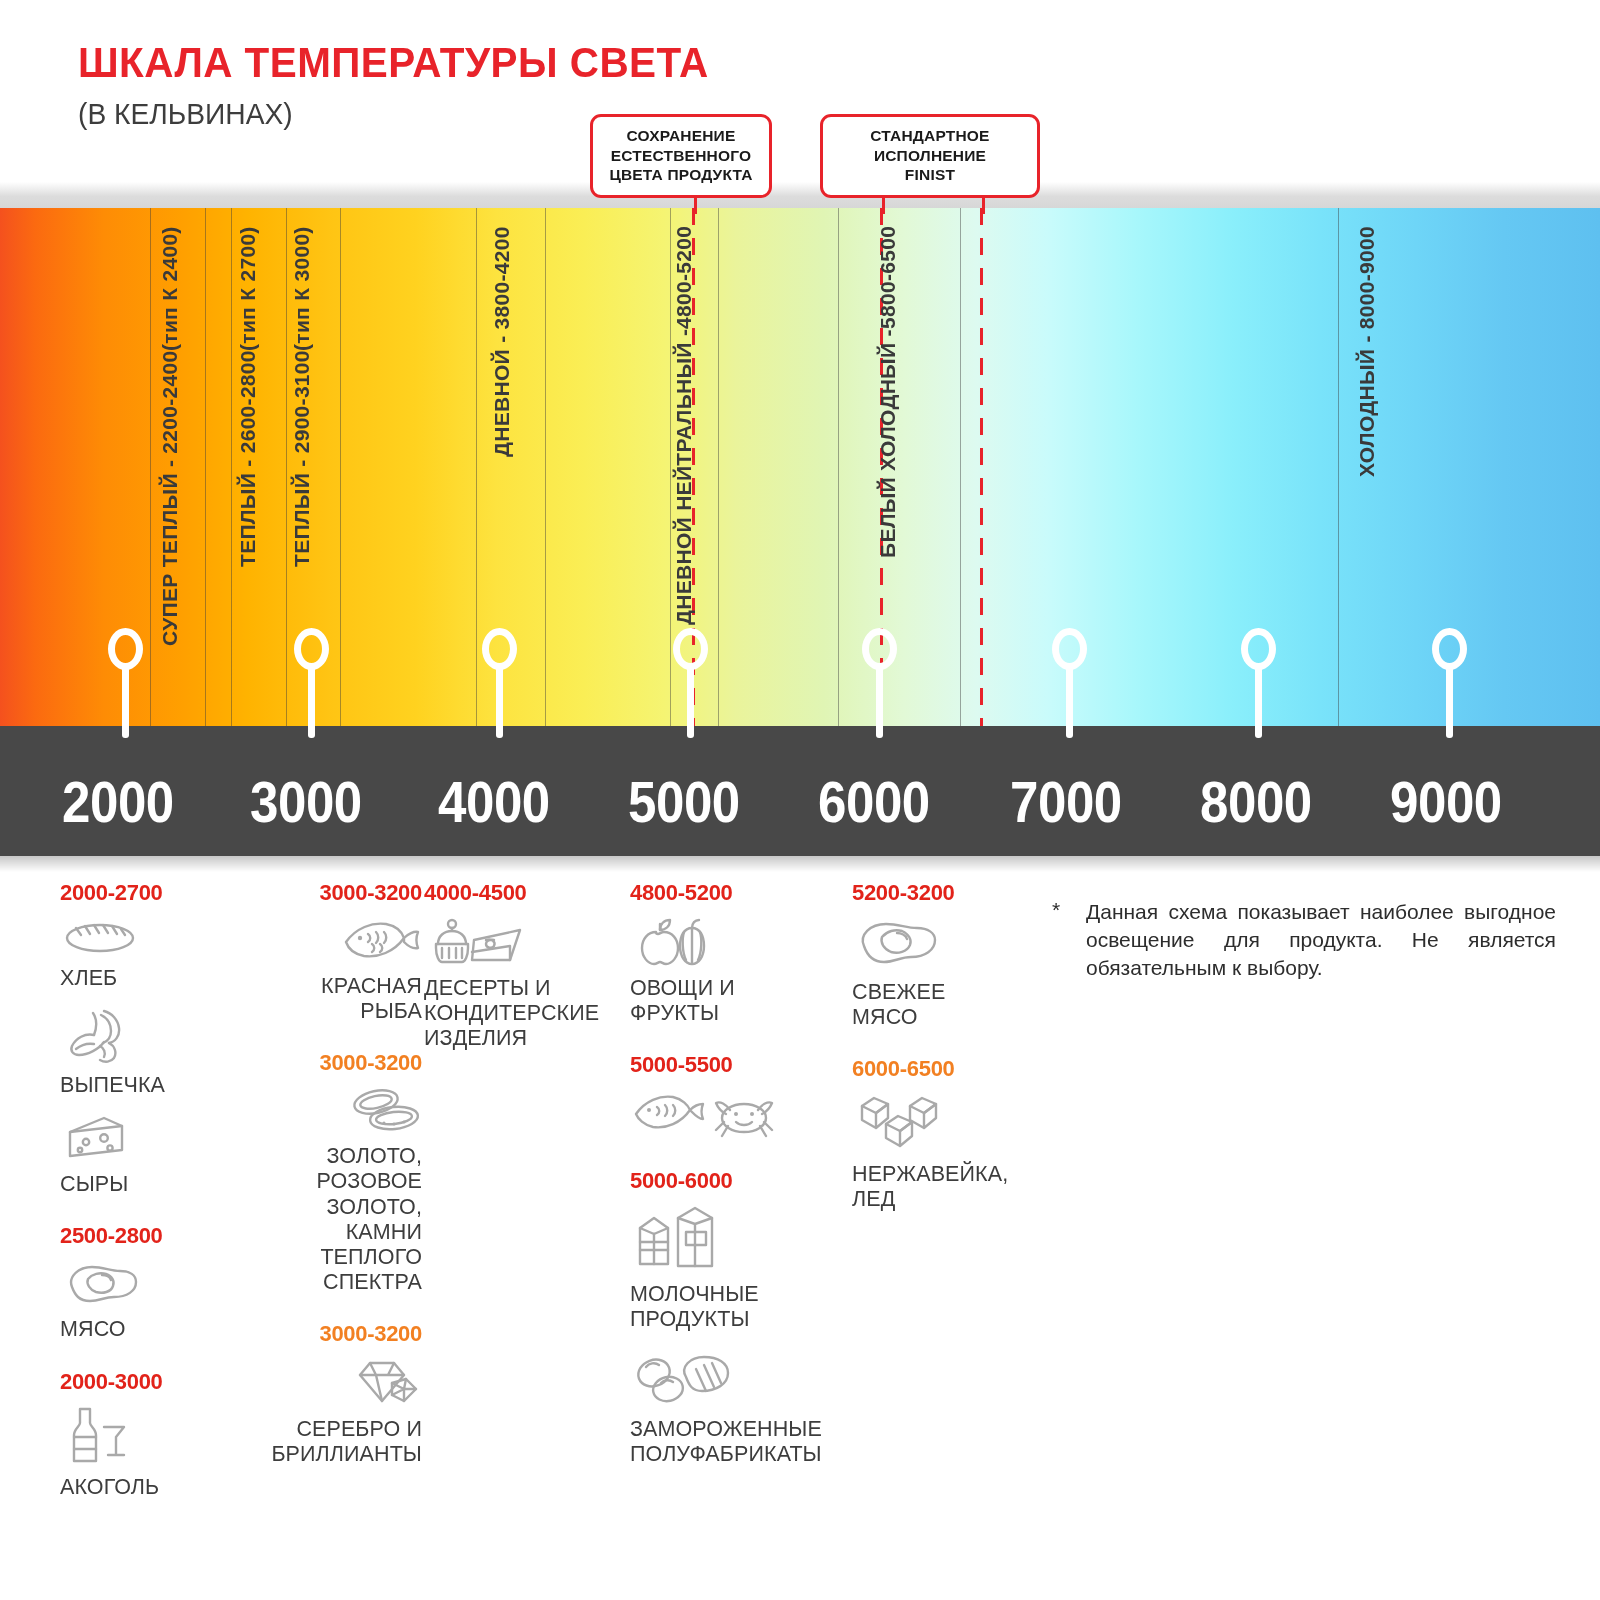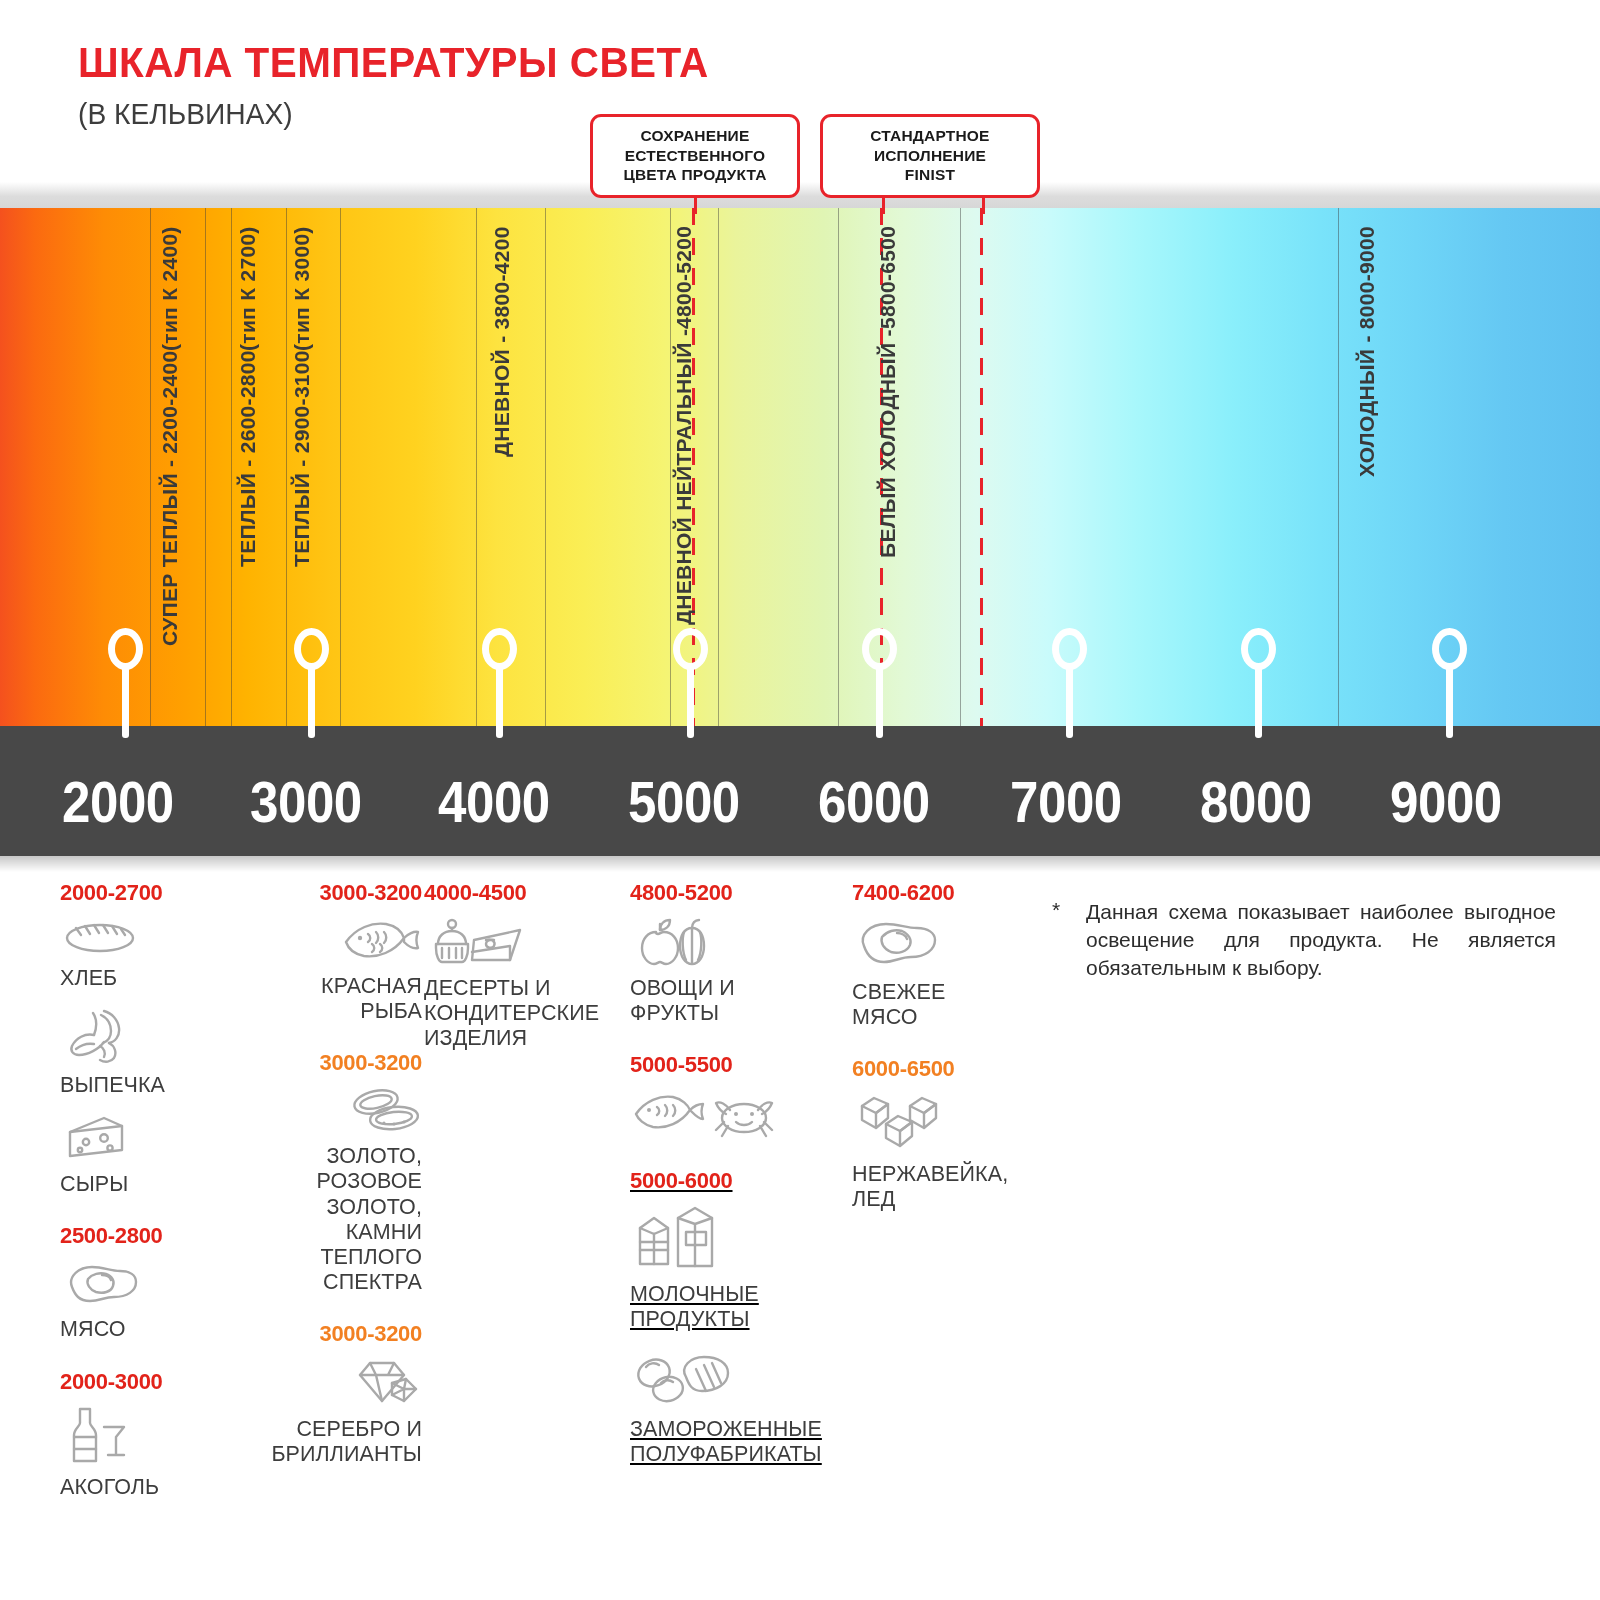--- a/index.html
+++ b/index.html
@@ -145,21 +145,21 @@
     font-size: 21px; color: #2d2d2d; line-height: 1.33; text-align: justify; }
 </style>
 </head>
 <body>
 
 <div id="root">
 
   <div class="title">ШКАЛА ТЕМПЕРАТУРЫ СВЕТА</div>
   <div class="subtitle">(В КЕЛЬВИНАХ)</div>
 
-  <div class="callout" id="callout-0" style="left: 590px; top: 114px; width: 210px;">
+  <div class="callout" id="callout-0" style="left: 590px; top: 114px; width: 182px;">
       <div>СОХРАНЕНИЕ</div>
       <div>ЕСТЕСТВЕННОГО</div>
       <div>ЦВЕТА ПРОДУКТА</div>
     </div>
   <div class="callout" id="callout-1" style="left: 820px; top: 114px; width: 220px;">
       <div>СТАНДАРТНОЕ</div>
       <div>ИСПОЛНЕНИЕ</div>
       <div>FINIST</div>
     </div>
 
@@ -428,21 +428,21 @@
                 <ellipse cx="110" cy="30" rx="22" ry="14"></ellipse>
                 <path d="M96 22c-4-6-10-9-14-7 2 5 6 9 10 11"></path>
                 <path d="M124 22c4-6 10-9 14-7-2 5-6 9-10 11"></path>
                 <path d="M90 34l-8 8 M94 38l-6 10 M130 34l8 8 M126 38l6 10"></path>
                 <circle cx="102" cy="26" r="2" fill="#a9a9a9" stroke="none"></circle>
                 <circle cx="118" cy="26" r="2" fill="#a9a9a9" stroke="none"></circle>
                 <path d="M102 34c4 4 12 4 16 0"></path>
               </svg></div>
           </div>
         </div>
-        <div style="margin-bottom: 26px; text-decoration: underline;">
+        <div style="margin-bottom: 26px;">
           <div class="lg-range" style="color: rgb(226, 35, 26); margin-bottom: 10px;">5000-6000</div>
           <div class="lg-item" style="margin-bottom: 14px;">
             <div class="lg-icon" style="margin-bottom: 6px; margin-left: 4px;"><svg width="88" height="68" viewBox="0 0 88 68" fill="none" stroke="#a9a9a9" stroke-width="2.4" stroke-linecap="round" stroke-linejoin="round">
                 <path d="M6 24 L6 60 H34 L34 24 L20 14 Z"></path>
                 <path d="M6 24 L20 30 L34 24 M20 30 V60"></path>
                 <path d="M6 38 H34 M6 46 H34"></path>
                 <path d="M44 14 L44 62 H78 L78 14 L61 4 Z"></path>
                 <path d="M44 14 L61 20 L78 14 M61 20 V62"></path>
                 <rect x="52" y="28" width="20" height="13"></rect>
               </svg></div>
@@ -457,21 +457,21 @@
                 <path d="M52 30c-6-10 4-20 18-20 14 0 24 6 24 16 0 11-12 18-26 18-10 0-13-6-16-14Z"></path>
                 <path d="M62 22 l10 22 M70 18 l10 22 M78 16 l9 20"></path>
               </svg></div>
             <div class="lg-label">ЗАМОРОЖЕННЫЕ
 ПОЛУФАБРИКАТЫ</div>
           </div>
         </div>
       </div>
       <div class="lg-col" style="left: 852px; width: 200px;">
         <div style="margin-bottom: 26px;">
-          <div class="lg-range" style="color: rgb(226, 35, 26); margin-bottom: 10px;">7400-6200</div>
+          <div class="lg-range" style="color: rgb(226, 35, 26); margin-bottom: 10px;">5200-3200</div>
           <div class="lg-item" style="margin-bottom: 14px;">
             <div class="lg-icon" style="margin-bottom: 6px; margin-left: 4px;"><svg width="88" height="54" viewBox="0 0 88 54" fill="none" stroke="#a9a9a9" stroke-width="2.4" stroke-linecap="round" stroke-linejoin="round">
                 <path d="M8 30c-5-11 6-22 22-22 13 0 20 4 31 4 11 0 18 5 18 12 0 10-10 17-24 17-11 0-16 5-27 5-12 0-17-7-20-16Z"></path>
                 <path d="M26 21c5-6 13-8 20-6 7 3 10 9 8 14-3 7-12 9-19 7-7-3-11-9-9-15Z"></path>
                 <path d="M41 17c4 0 9 2 10 6"></path>
               </svg></div>
             <div class="lg-label">СВЕЖЕЕ
 МЯСО</div>
           </div>
         </div>

